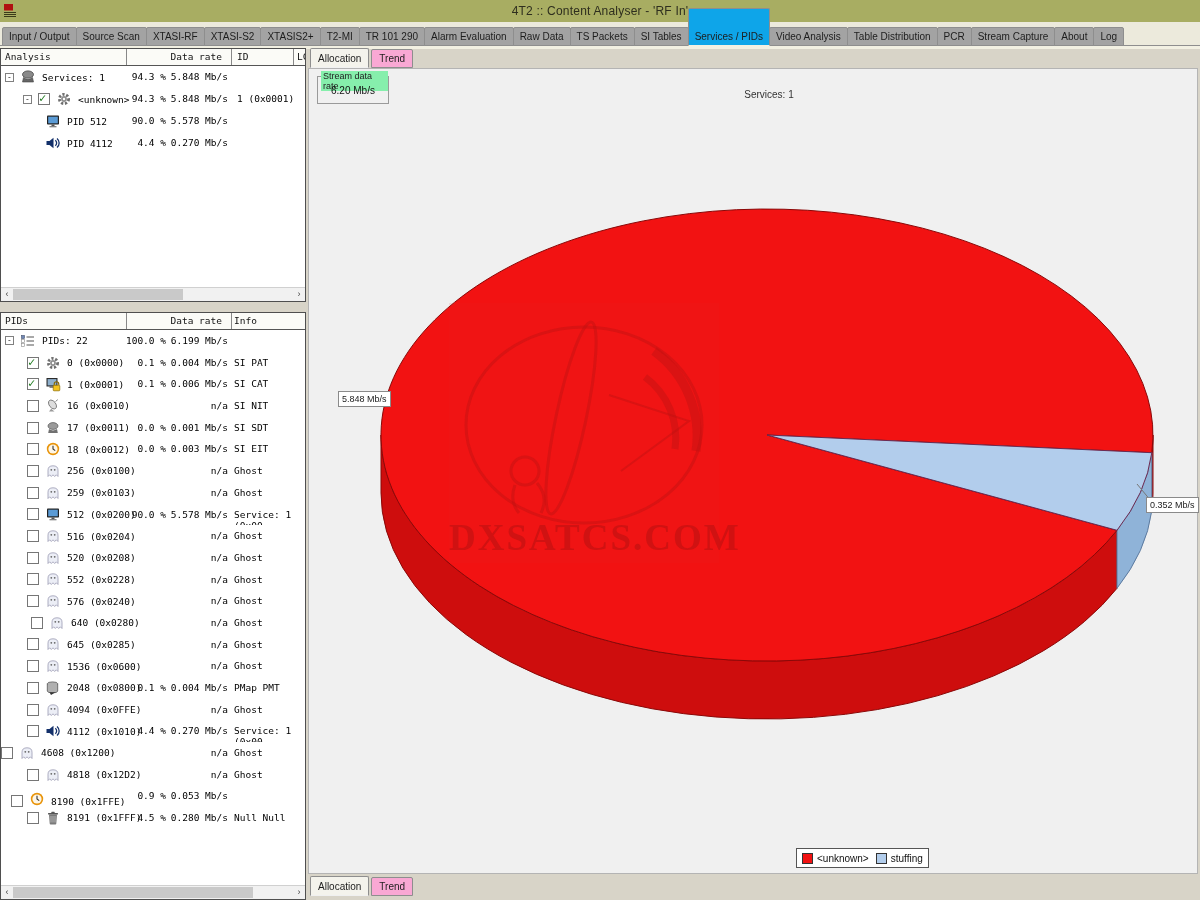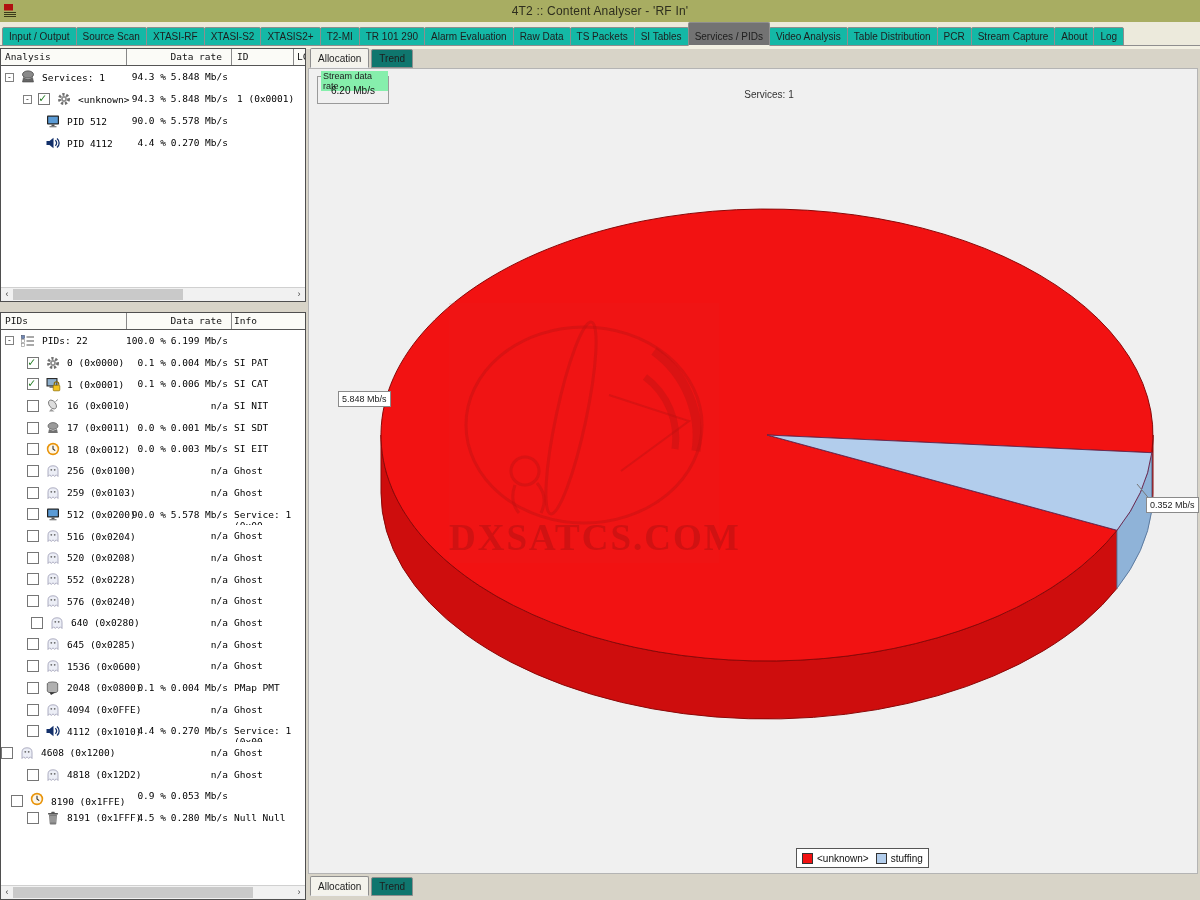--- a/index.html
+++ b/index.html
@@ -9,24 +9,24 @@
 
   
   .titlebar{position:absolute;left:0;top:0;width:1200px;height:38px;background:#a8ad62;}
   .titlebar .title{position:absolute;left:0;right:0;top:4px;text-align:center;
        font-size:12px;color:#2e2e1e;letter-spacing:.2px;}
   .app-icon{position:absolute;left:3px;top:3px;width:16px;height:16px;}
 
   
   .tabstrip{position:absolute;left:0;top:22px;width:1200px;height:24px;background:#eceadc;
        border-bottom:1px solid #8e8e8e;box-sizing:border-box;display:flex;align-items:flex-end;padding-left:2px;}
-  .mtab{font-size:10px;color:#1d1d1d;background:#14b8a6;border:1px solid #8e8e8e;
+  .mtab{font-size:10px;color:#1d1d1d;background:#a3a3a3;border:1px solid #8e8e8e;
        padding:3px 6px;margin-right:-1px;margin-bottom:-1px;white-space:nowrap;position:relative;z-index:1;
        border-radius:2px 2px 0 0;cursor:default;}
-  .mtab.active{background:#737373;border-bottom-color:#f2f0e2;padding-top:8px;z-index:3;}
+  .mtab.active{background:#0ea5e9;border-bottom-color:#f2f0e2;padding-top:22px;z-index:3;}
   .strip-under{position:absolute;left:0;top:46px;width:1200px;height:3px;background:#f2f0e2;}
 
   
   .panel{position:absolute;background:#fff;border:1px solid #4f4f4f;box-sizing:border-box;overflow:hidden;}
   #services-panel{left:0;top:48px;width:306px;height:254px;}
   #pids-panel{left:0;top:312px;width:306px;height:588px;}
   .lhdr{position:absolute;left:0;top:0;right:0;height:16px;background:#fbfbf7;border-bottom:1px solid #555;
        font-family:"DejaVu Sans Mono",monospace;font-size:9.5px;color:#111;}
   .hcell{position:absolute;top:2px;}
   .vline{position:absolute;top:0;width:1px;height:16px;background:#888;}
@@ -47,21 +47,21 @@
   .c-extra{position:absolute;top:5px;}
   #services-panel .c-extra{left:236px;}
   #pids-panel .c-extra{left:233px;}
   .hscroll{position:absolute;left:0;right:0;bottom:0;height:13px;background:#f1f1f1;border-top:1px solid #d0d0d0;}
   .sarrow{position:absolute;top:0;width:12px;height:13px;font-size:9px;line-height:13px;text-align:center;color:#444;}
   .sthumb{position:absolute;top:1px;height:11px;background:#c9c9c9;}
 
   
   #right-panel{position:absolute;left:306px;top:46px;width:894px;height:854px;}
   .minitabs{position:absolute;left:4px;display:flex;align-items:flex-end;z-index:4;}
-  .mntab{font-size:10px;color:#1d1d1d;background:#0f766e;border:1px solid #8e8e8e;padding:3px 7px;
+  .mntab{font-size:10px;color:#1d1d1d;background:#f9a8d4;border:1px solid #8e8e8e;padding:3px 7px;
        margin-right:2px;border-radius:2px 2px 0 0;}
   .mntab.active{background:#f4f3ec;border-bottom-color:#f0f0f0;padding-top:4px;}
   #chart-area{position:absolute;left:2px;top:22px;width:890px;height:806px;background:#f0f0f0;
        border:1px solid #b4b4b4;box-sizing:border-box;}
   #pie-svg{position:absolute;left:0;top:0;}
   .groupbox{position:absolute;left:8px;top:7px;width:70px;height:26px;border:1px solid #9a9a9a;z-index:5;}
   .groupbox .gb-label{position:absolute;left:3px;top:-6px;background:#86efac;padding:0 2px;font-size:9px;color:#222;}
   .groupbox .gb-value{position:absolute;left:0;right:0;top:8px;text-align:center;font-size:10px;color:#111;}
   .chart-title{position:absolute;left:400px;top:20px;width:120px;text-align:center;font-size:10px;color:#333;z-index:5;}
   .callout{position:absolute;background:#fff;border:1px solid #8a8a8a;font-size:9px;color:#222;

